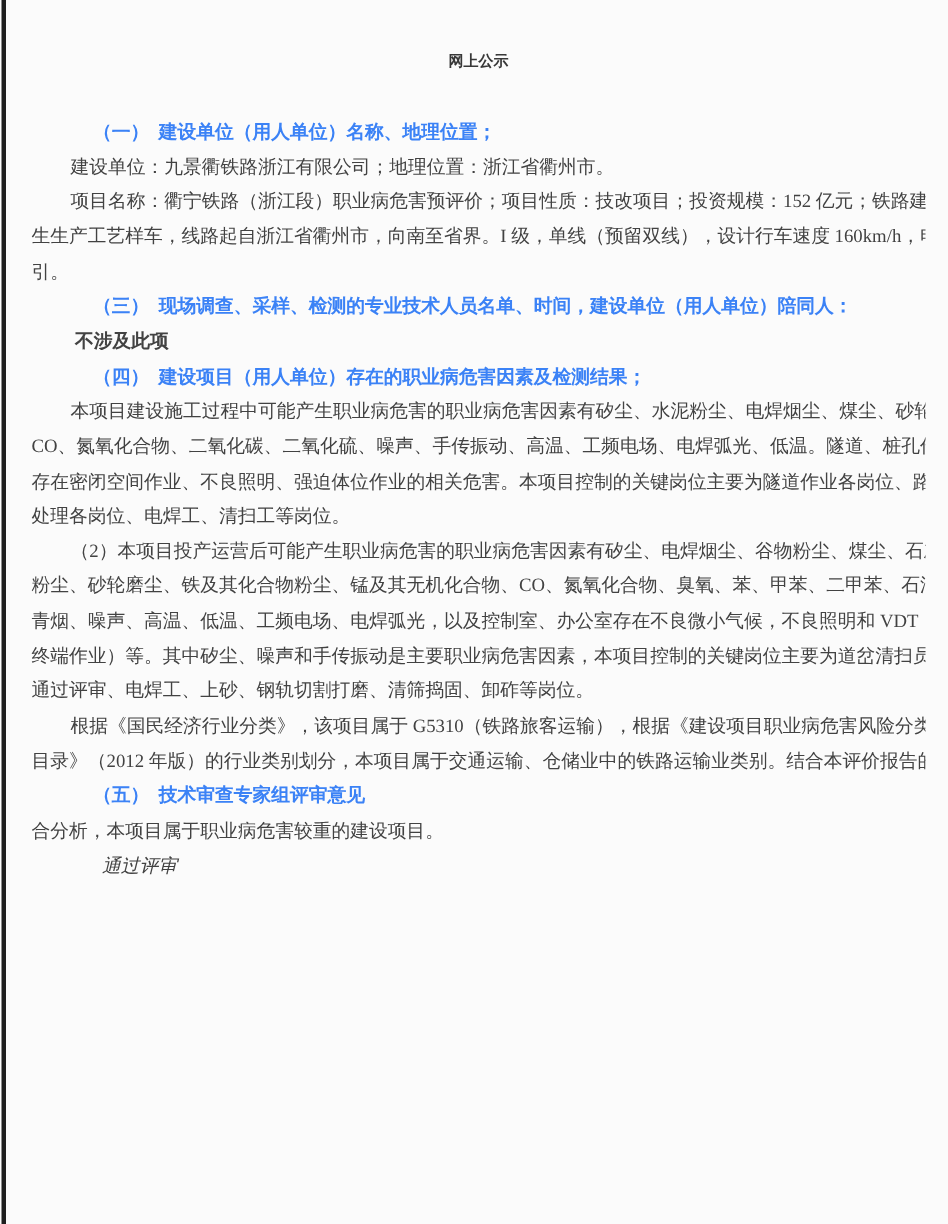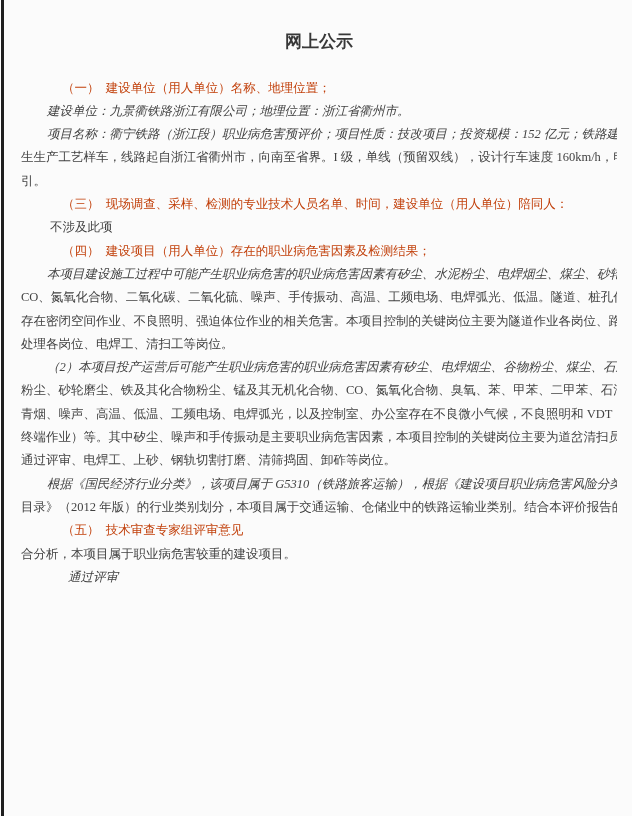--- a/index.html
+++ b/index.html
@@ -32,27 +32,27 @@
     height: 23.3px;
     line-height: 23.3px;
     font-size: 12.5px;
     color: #424242;
     white-space: pre;
     overflow: hidden;
   }
   .title {
     text-align: center;
     font-weight: bold;
-    font-size: 17px;
+    font-size: 10px;
     color: #383838;
     padding-left: 0;
   }
-  .h  { font-weight: normal; color: #c2410c; padding-left: 41px; }
-  .p  { padding-left: 26px; font-style: italic; }
-  .p2 { padding-left: 29px; }
+  .h  { font-weight: bold; color: #3b82f6; padding-left: 41px; }
+  .p  { padding-left: 26px; }
+  .p2 { padding-left: 29px; font-weight: bold; }
   .p3 { padding-left: 47px; font-style: italic; }
   .c  { padding-left: 0; }
   .spacer { }
 </style>
 </head>
 <body>
 
 <div class="scan-edge"></div>
 
 <div class="doc">

